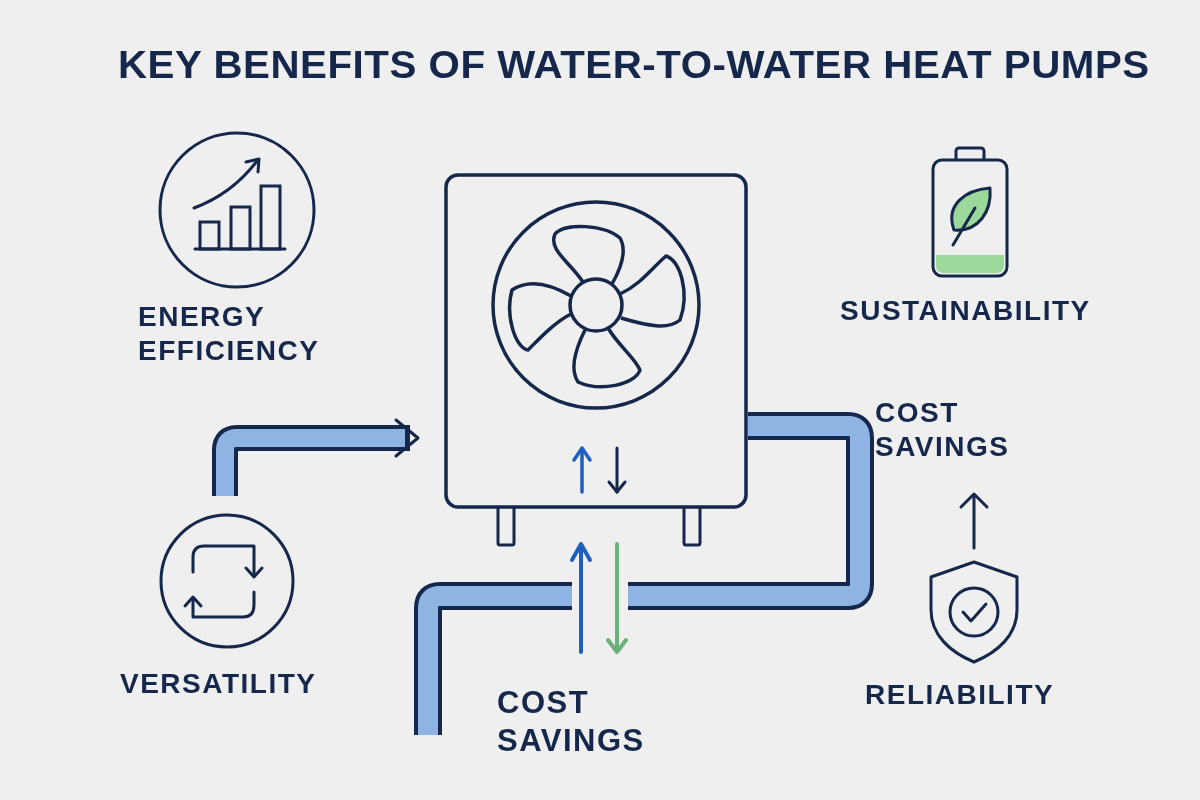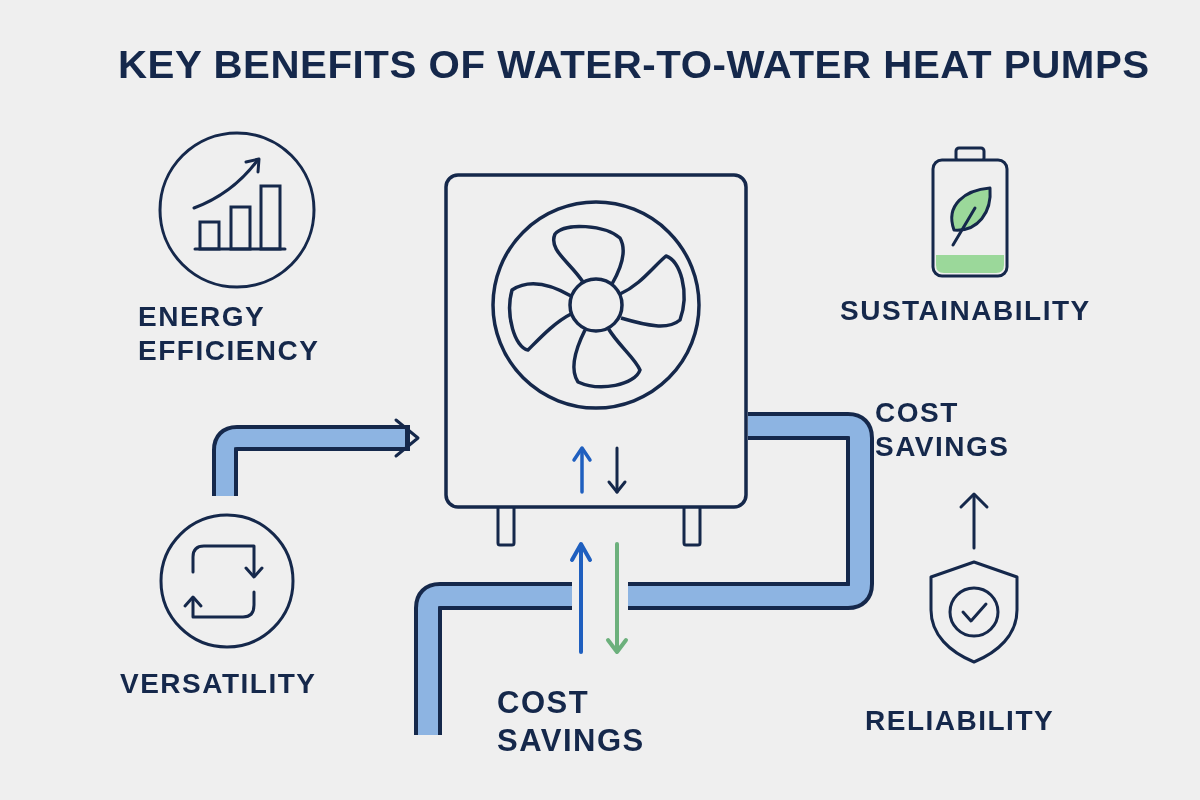--- a/index.html
+++ b/index.html
@@ -120,13 +120,13 @@
   <div>SAVINGS</div>
 </div>
 
 <div class="label" style="left:120px; top:667px; width:220px;">VERSATILITY</div>
 
 <div class="label" style="left:497px; top:684px; width:200px; font-size:31px; line-height:38px;">
   <div>COST</div>
   <div>SAVINGS</div>
 </div>
 
-<div class="label" style="left:865px; top:678px; width:220px;margin-top:26px;">RELIABILITY</div>
+<div class="label" style="left:865px; top:678px; width:220px;">RELIABILITY</div>
 
 </body></html>

